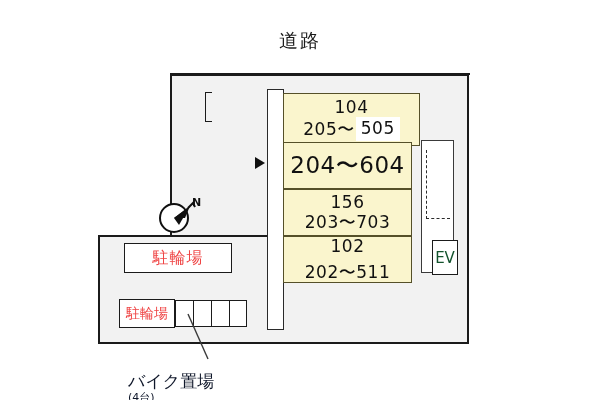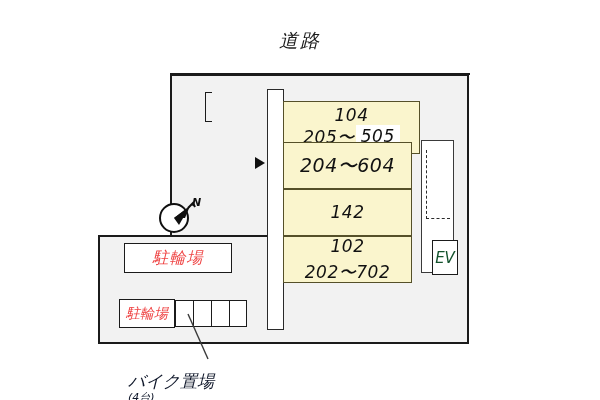--- a/index.html
+++ b/index.html
@@ -9,21 +9,20 @@
   }
   body {
     font-family: "DejaVu Sans", "Liberation Sans", sans-serif;
   }
   #stage {
     position: relative;
     width: 490px;
     height: 400px;
     background: #ffffff;
     overflow: hidden;
-    font-style: italic;
   }
 
   
   .road-label {
     position: absolute;
     left: 0;
     top: 28px;
     width: 600px;
     text-align: center;
     font-size: 19px;
@@ -130,23 +129,23 @@
   .unit .u-top {
     font-size: 17px;
     letter-spacing: 0.5px;
   }
   .unit .u-bot {
     font-size: 17px;
     letter-spacing: 0.5px;
     display: flex;
     align-items: center;
   }
-  .unit.single .u-bot { font-size: 19px; }
-
-  .unit-104 { top: 12px;   width: 137px; height: 53px; }
+  .unit.single .u-bot { font-size: 23px; }
+
+  .unit-104 { top: 4px;   width: 137px; height: 53px; }
   .unit-204 { top: 53px;  width: 129px; height: 47px; }
   .unit-103 { top: 100px; width: 129px; height: 47px; }
   .unit-102 { top: 147px; width: 129px; height: 47px; gap: 6px; }
   .unit-101 { top: 194px; width: 137px; height: 47px; }
 
   .hl-white {
     background: #ffffff;
     padding: 2px 5px 3px 5px;
     margin-left: 1px;
   }
@@ -299,26 +298,27 @@
         <span>205〜</span>
         <span class="hl-white">505</span>
       </div>
     </div>
 
     <div class="unit unit-204 single">
       <div class="u-bot">204〜604</div>
     </div>
 
     <div class="unit unit-103">
-      <div class="u-top">142</div>
+      <div class="u-top">156</div>
+      <div class="u-bot">203〜703</div>
     </div>
 
     <div class="unit unit-102">
       <div class="u-top">102</div>
-      <div class="u-bot">202〜702</div>
+      <div class="u-bot">202〜511</div>
     </div>
 
   </div>
 
   <div class="shaft"></div>
   <div class="shaft-dash"></div>
   <div class="ev-box">EV</div>
 
   <div class="bike-box bike-upper">駐輪場</div>
   <div class="bike-box bike-lower">駐輪場</div>

